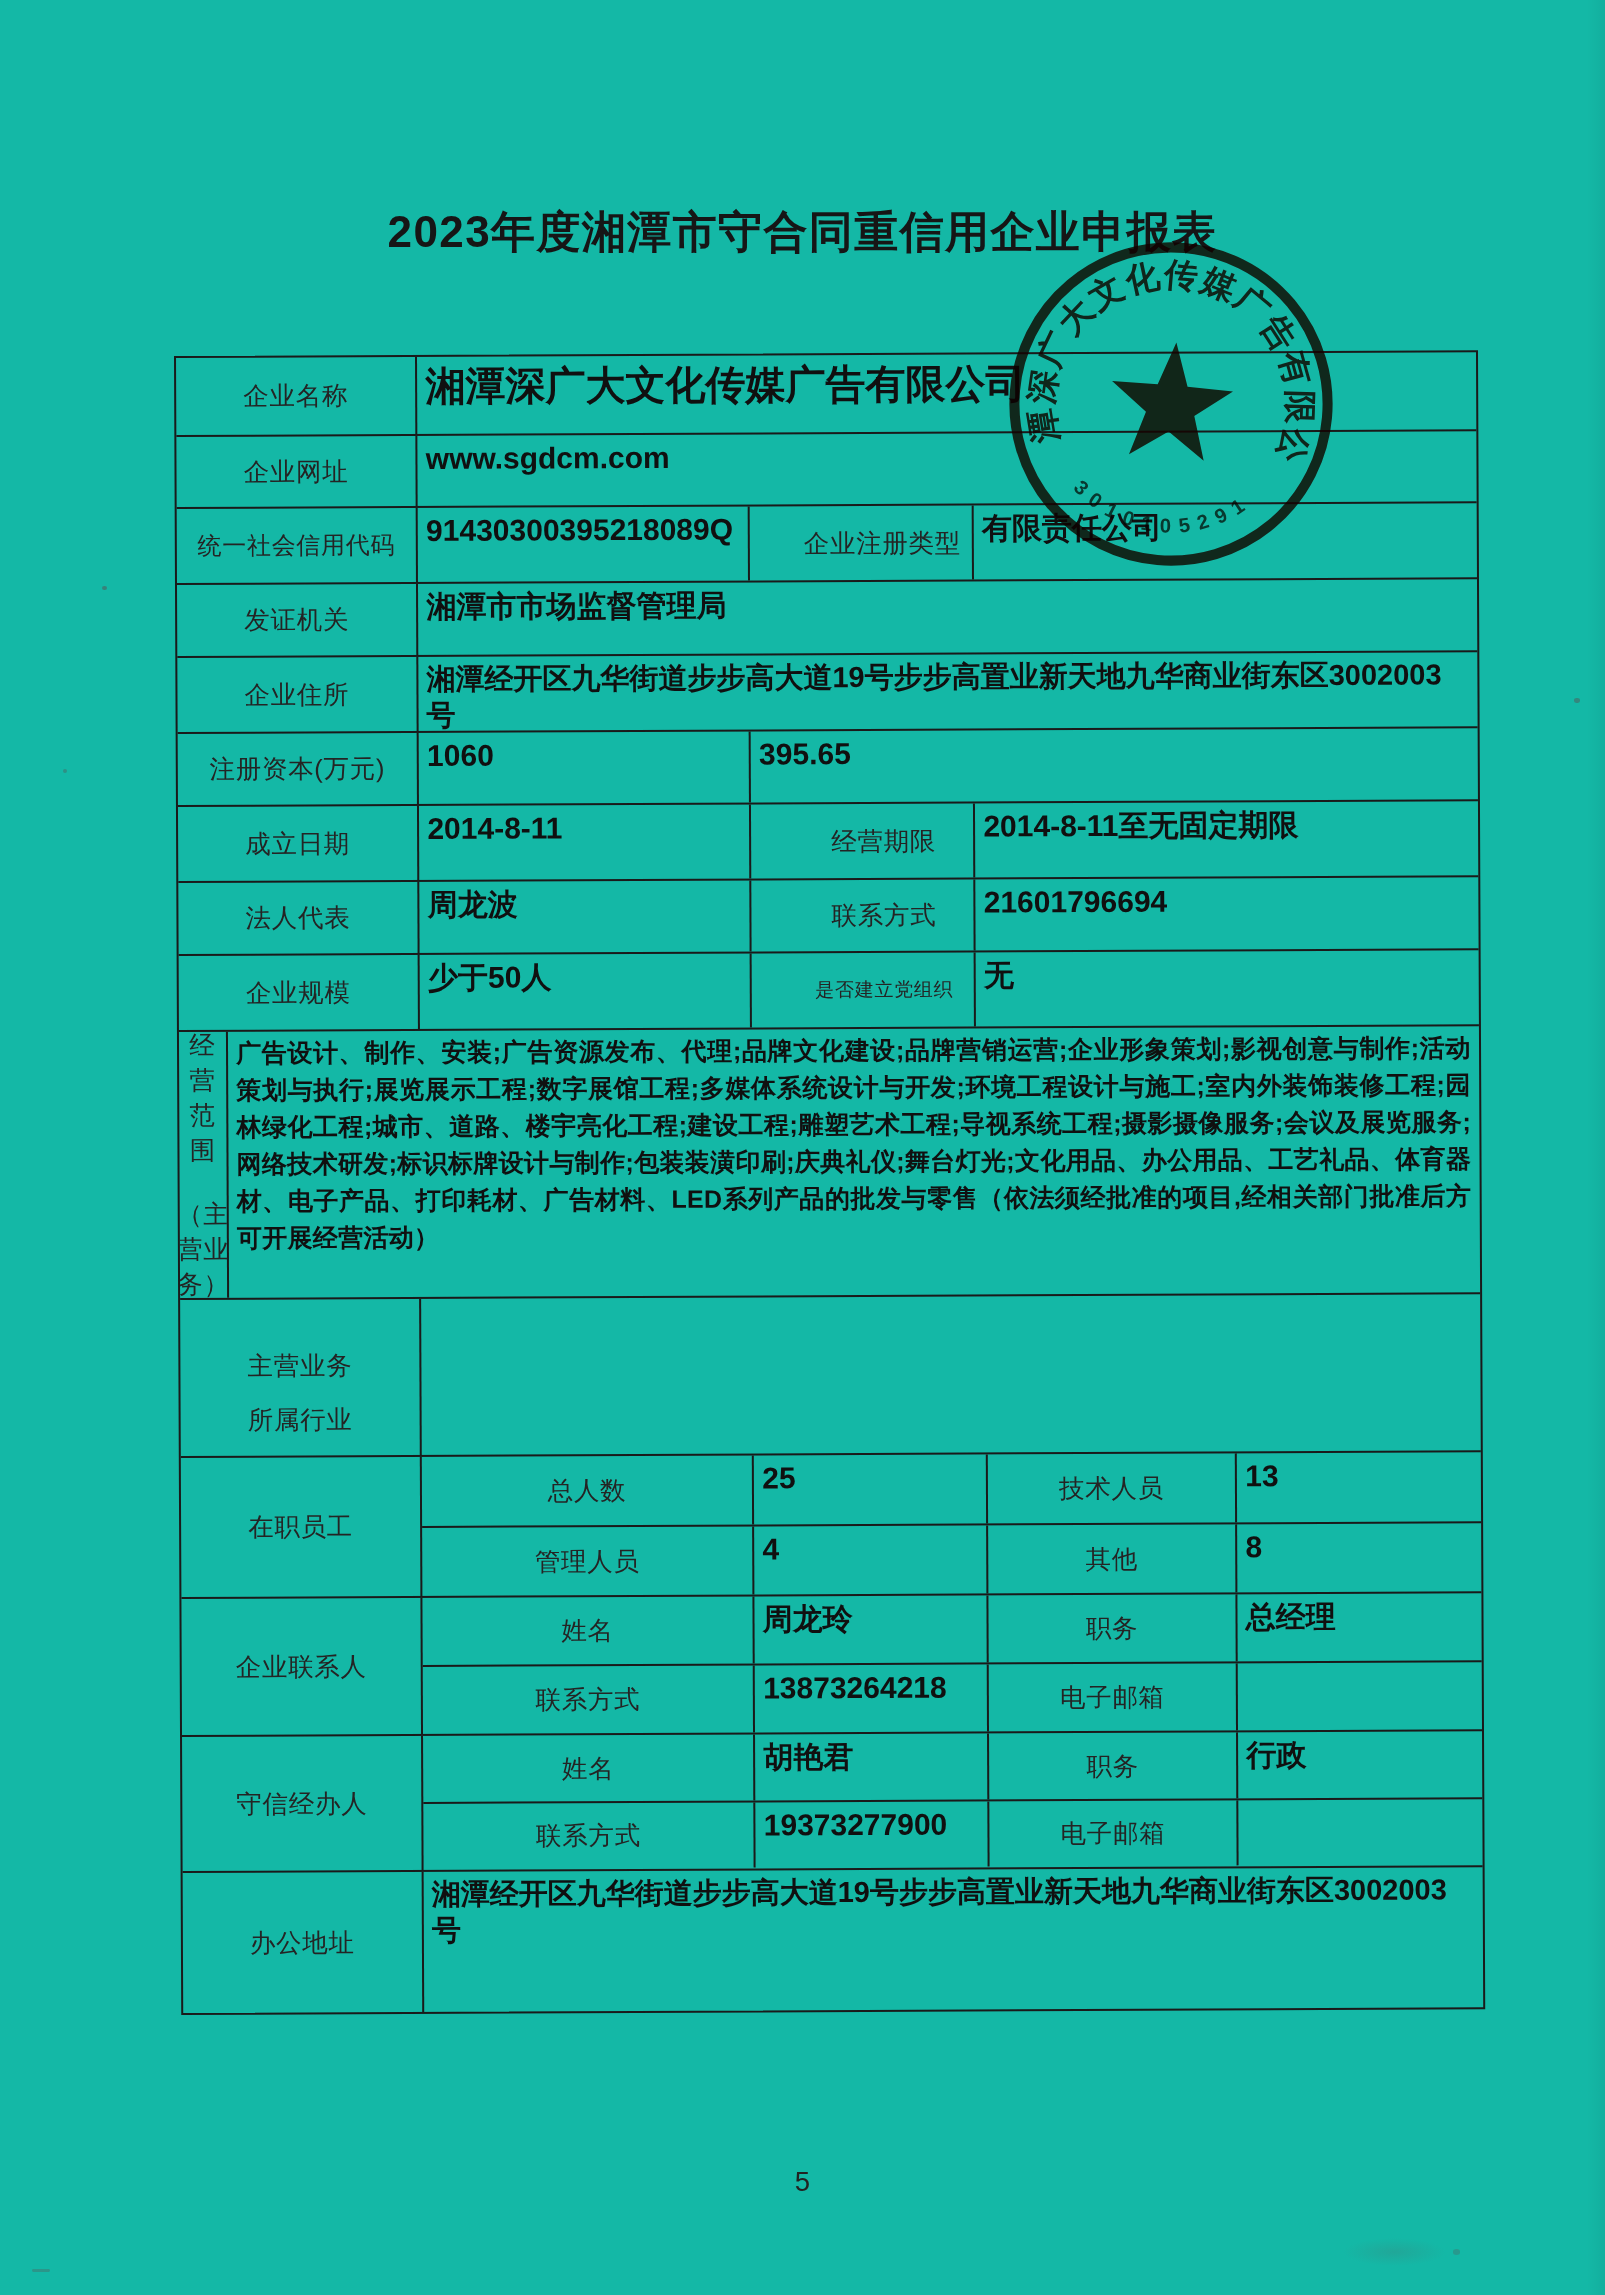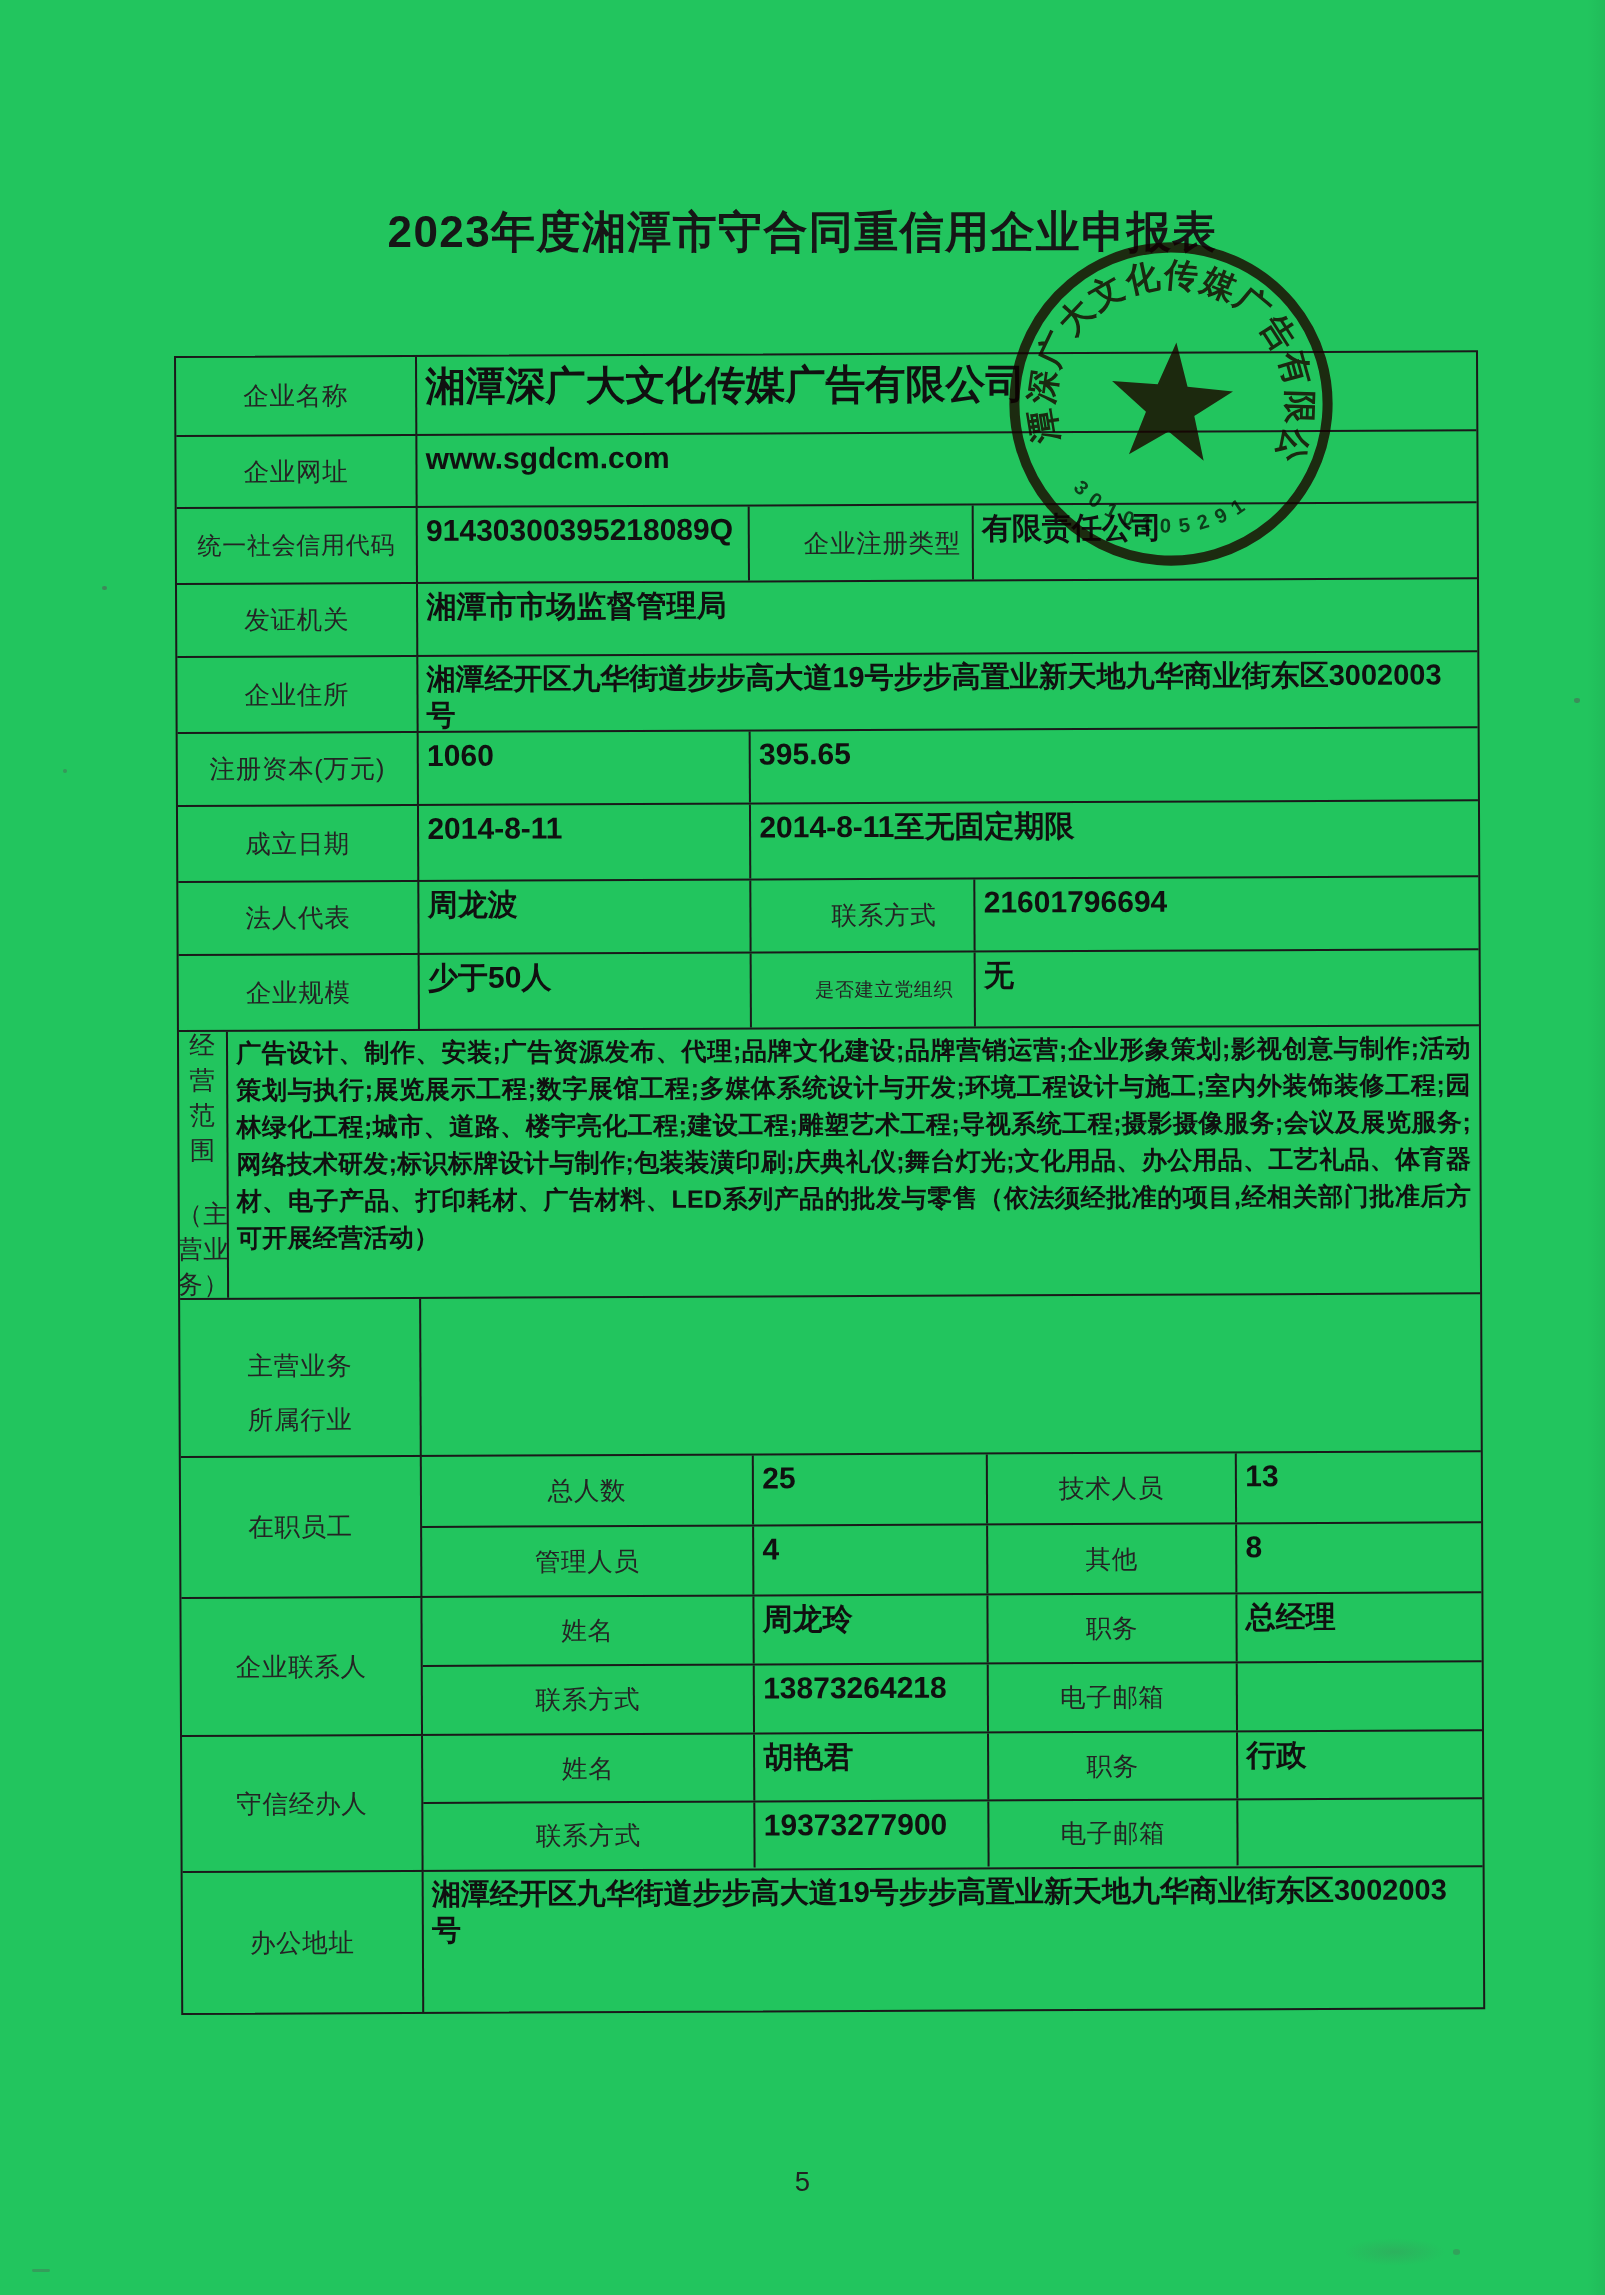--- a/index.html
+++ b/index.html
@@ -1,20 +1,20 @@
 <!DOCTYPE html>
 <html style="font-size:11px"><head>
 <meta charset="utf-8">
 <style>
   html,body{margin:0;padding:0;background:#e8e8e8;}
   .page{
     position:relative;
     width:1605px;height:2295px;
     margin:0 auto;
-    background:#22c55e;
+    background:#14b8a6;
     overflow:hidden;
     font-family:"Liberation Sans","DejaVu Sans",sans-serif;
     color:#1f1f1f;
   }
   
   .page::after{
     content:"";position:absolute;top:0;right:0;width:18px;height:100%;
     background:linear-gradient(to right, rgba(0,0,0,0), rgba(0,0,0,.05));
     pointer-events:none;
   }
@@ -122,20 +122,21 @@
 
     <div class="row" style="height:73px">
       <div class="cell lbl w-label">注册资本(万元)</div>
       <div class="cell val w-uv1">1060</div>
       <div class="cell val last">395.65</div>
     </div>
 
     <div class="row" style="height:76px">
       <div class="cell lbl w-label">成立日期</div>
       <div class="cell val w-uv1">2014-8-11</div>
+      <div class="cell lbl w-ul2">经营期限</div>
       <div class="cell val last">2014-8-11至无固定期限</div>
     </div>
 
     <div class="row" style="height:73px">
       <div class="cell lbl w-label">法人代表</div>
       <div class="cell val w-uv1">周龙波</div>
       <div class="cell lbl w-ul2">联系方式</div>
       <div class="cell val last">21601796694</div>
     </div>
 

